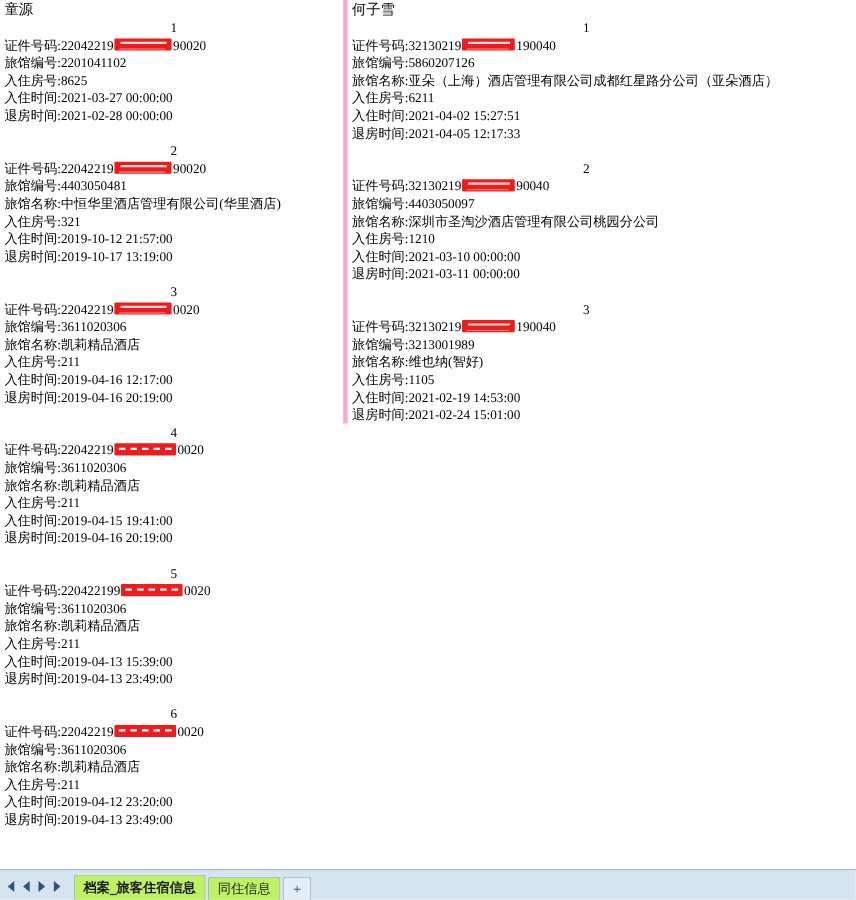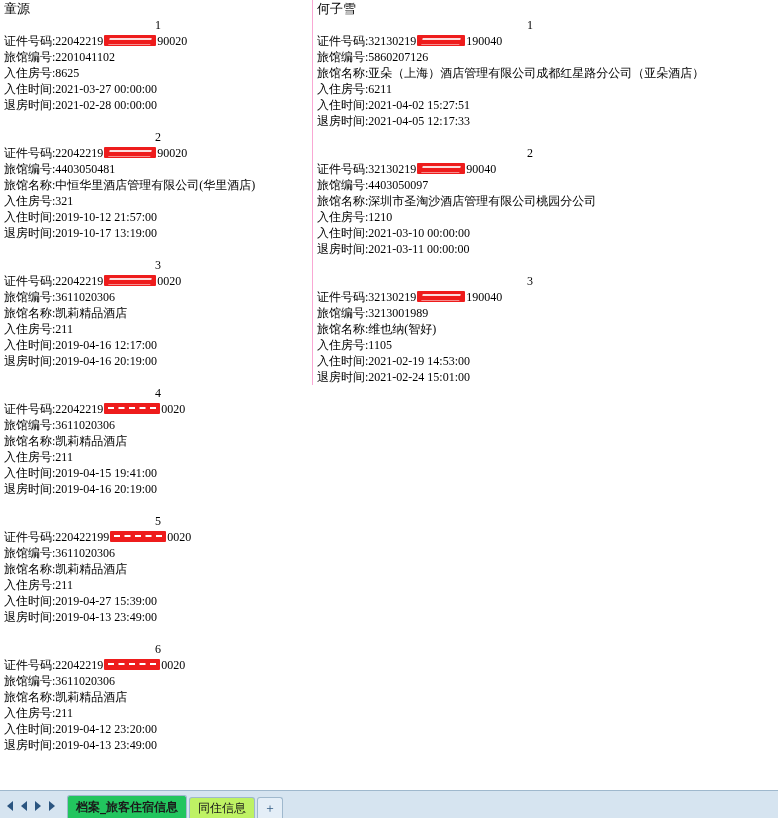--- a/index.html
+++ b/index.html
@@ -28,21 +28,21 @@
     flex-direction: row;
     align-items: flex-start;
     width: 778px;
   }
   .col {
     box-sizing: border-box;
     position: relative;
     font-family: Liberation Serif, serif;
   }
   .col-a { width: 312px; padding-left: 4px; }
-  .col-b { width: 466px; padding-left: 4px; border-left: 1px solid #f9a8d4; }
+  .col-b { width: 466px; padding-left: 4px; border-left: 4px solid #f9a8d4; }
   .col-header {
     font-size: 13px;
     line-height: 17px;
     height: 17px;
     white-space: nowrap;
     overflow: hidden;
   }
   .group-num {
     text-align: center;
     line-height: 16px;
@@ -146,21 +146,21 @@
     font-size: 12px;
     background: #bef264;
     border: 1px solid #9fb8cd;
     border-bottom: none;
     border-radius: 3px 3px 0 0;
     margin-right: 2px;
     color: #1a1a1a;
     white-space: nowrap;
   }
   .tab.active {
-    background: #22c55e;
+    background: #bef264;
     font-weight: bold;
     height: 22px;
     line-height: 22px;
   }
   .tab.add {
     padding: 0 6px;
     background: #e4eef7;
     color: #335c85;
   }
   .tabbar-fill {
@@ -206,21 +206,21 @@
           <div class="row"><span>旅馆名称:</span><span>凯莉精品酒店</span></div>
           <div class="row"><span>入住房号:</span><span>211</span></div>
           <div class="row"><span>入住时间:</span><span>2019-04-15 19:41:00</span></div>
           <div class="row"><span>退房时间:</span><span>2019-04-16 20:19:00</span></div>
           <div class="spacer"></div>
           <div class="group-num">5</div>
           <div class="row"><span>证件号码:</span><span>220422199</span><span class="redact w2 dashed"></span><span>0020</span></div>
           <div class="row"><span>旅馆编号:</span><span>3611020306</span></div>
           <div class="row"><span>旅馆名称:</span><span>凯莉精品酒店</span></div>
           <div class="row"><span>入住房号:</span><span>211</span></div>
-          <div class="row"><span>入住时间:</span><span>2019-04-27 15:39:00</span></div>
+          <div class="row"><span>入住时间:</span><span>2019-04-13 15:39:00</span></div>
           <div class="row"><span>退房时间:</span><span>2019-04-13 23:49:00</span></div>
           <div class="spacer"></div>
           <div class="group-num">6</div>
           <div class="row"><span>证件号码:</span><span>22042219</span><span class="redact w2 dashed"></span><span>0020</span></div>
           <div class="row"><span>旅馆编号:</span><span>3611020306</span></div>
           <div class="row"><span>旅馆名称:</span><span>凯莉精品酒店</span></div>
           <div class="row"><span>入住房号:</span><span>211</span></div>
           <div class="row"><span>入住时间:</span><span>2019-04-12 23:20:00</span></div>
           <div class="row"><span>退房时间:</span><span>2019-04-13 23:49:00</span></div>
         </div>

